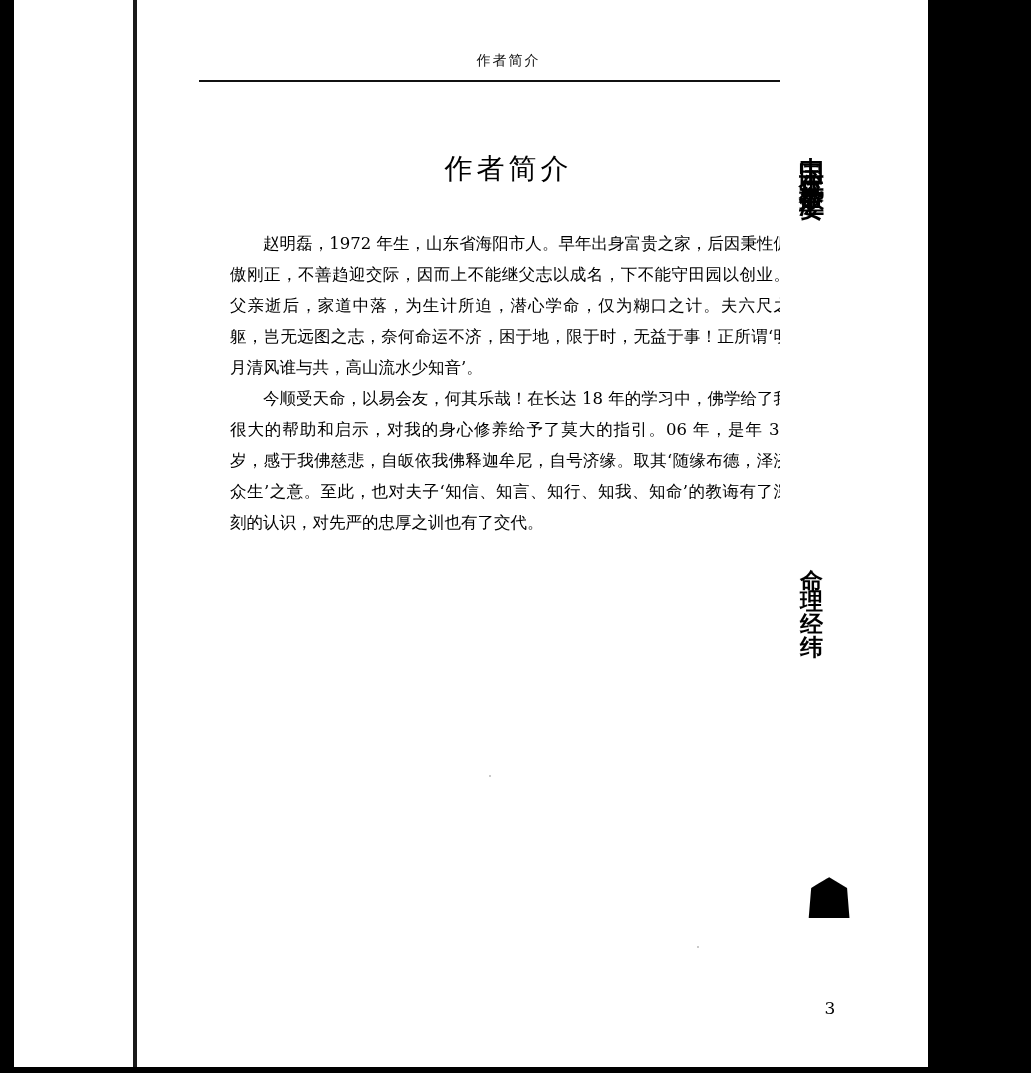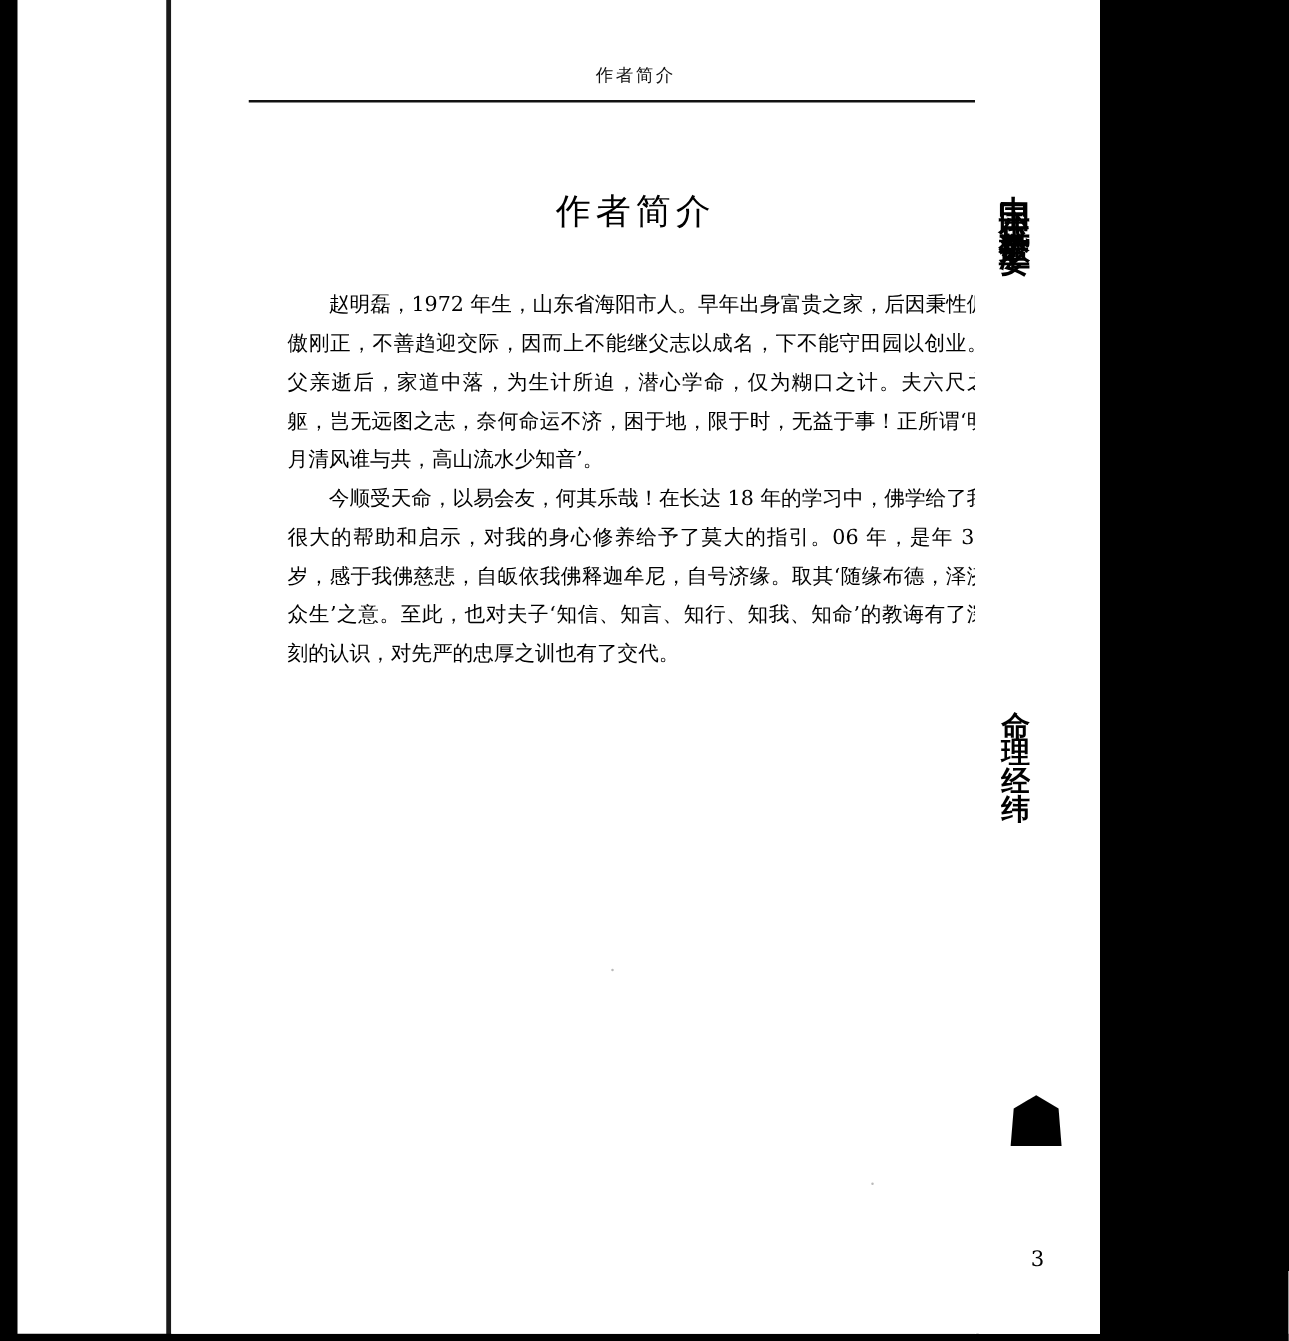--- a/index.html
+++ b/index.html
@@ -39,20 +39,21 @@
     left: 0; bottom: 0;
     width: 1031px; height: 6px;
     background: #000000;
   }
   
   .sheet {
     position: absolute;
     left: 137px; top: 0;
     width: 743px; height: 1067px;
     background: #ffffff;
+    padding-left: 48px;
   }
   .running-head {
     position: absolute;
     left: 0; top: 52px;
     width: 743px;
     text-align: center;
     font-size: 14px;
     letter-spacing: 2px;
     color: #111;
   }

